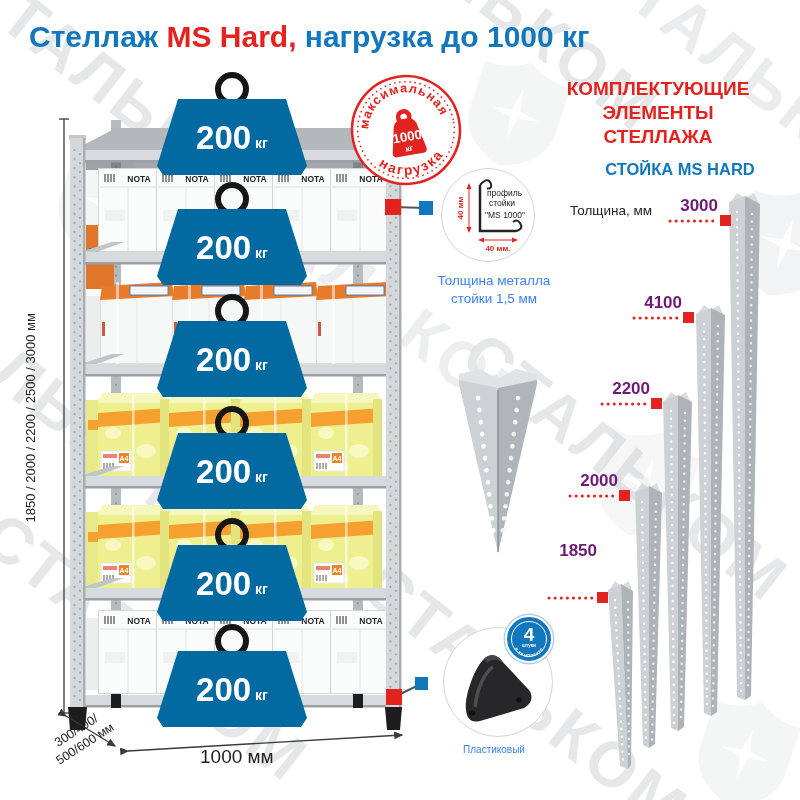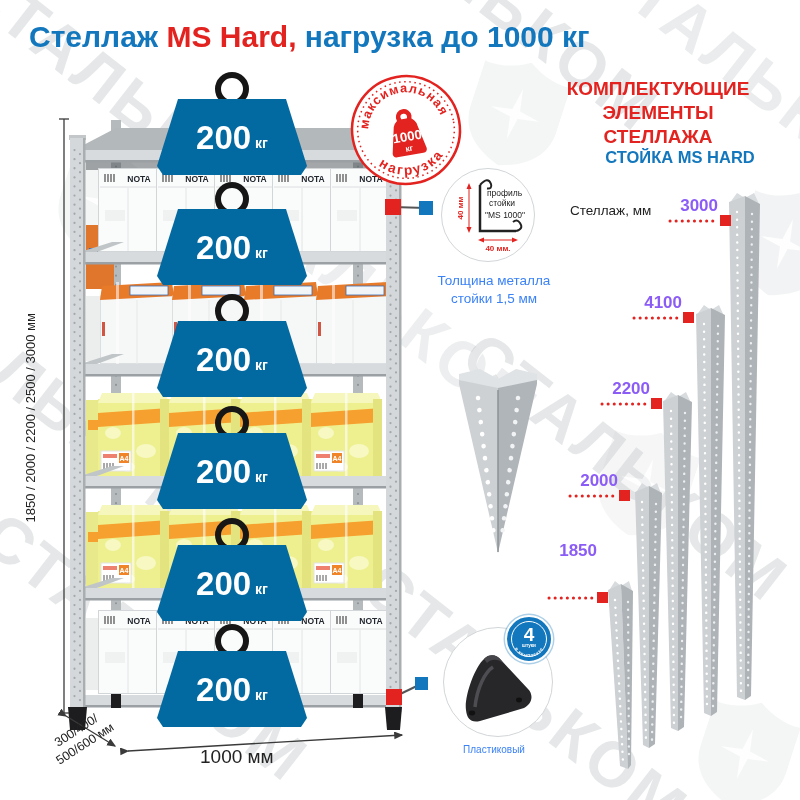--- a/index.html
+++ b/index.html
@@ -23,24 +23,24 @@
                 align-items:center;justify-content:center;
                 clip-path:polygon(14% 0,86% 0,100% 88%,96% 100%,4% 100%,0 88%);}
   .weight .val{font-size:33px;font-weight:bold;line-height:1;}
   .weight .unit{font-size:14px;font-weight:bold;margin:12px 0 0 4px;}
   
   .detail-circle{position:absolute;background:#fff;border:1.5px solid #d2d6d8;
                  border-radius:50%;z-index:5;}
   
   #comp-header{left:550px;top:77px;width:216px;text-align:center;color:#e2231f;
                font-size:19px;font-weight:bold;line-height:1.25;z-index:5;}
-  #post-title{left:594px;top:148px;width:172px;text-align:center;color:#1377bd;
+  #post-title{left:594px;top:160px;width:172px;text-align:center;color:#1377bd;
               font-size:16.5px;font-weight:bold;z-index:5;}
   #axis-label{left:570px;top:203px;font-size:13.5px;color:#222;z-index:5;}
-  .h-label{position:absolute;width:52px;text-align:right;color:#8b5cf6;
+  .h-label{position:absolute;width:52px;text-align:right;color:#701a75;
            font-size:17px;font-weight:bold;z-index:6;}
   
   #height-opts{left:10px;top:120px;height:596px;width:40px;display:flex;align-items:center;
                justify-content:center;z-index:5;}
   #height-opts span{writing-mode:vertical-rl;transform:rotate(180deg);
                     font-size:13px;color:#222;white-space:nowrap;}
   #depth-opts{left:26px;top:722px;width:110px;text-align:center;font-size:12.5px;
               color:#222;transform:rotate(-33deg);line-height:1.25;z-index:5;}
   #width-label{left:200px;top:746px;width:110px;text-align:left;font-size:19px;
                color:#222;z-index:5;}
@@ -446,21 +446,21 @@
   </div>
   <div class="note" style="left:424px;top:743px;width:140px;font-size:10px;">
     <div>Пластиковый</div>
   </div>
 
   <div id="comp-header" class="abs">
     <div>КОМПЛЕКТУЮЩИЕ</div>
     <div>ЭЛЕМЕНТЫ СТЕЛЛАЖА</div>
   </div>
   <div id="post-title" class="abs">СТОЙКА MS HARD</div>
-  <div id="axis-label" class="abs">Стеллаж, мм</div>
+  <div id="axis-label" class="abs">Толщина, мм</div>
 
   <div class="h-label" style="left:666px;top:196px;">3000</div>
   <div class="h-label" style="left:630px;top:293px;">4100</div>
   <div class="h-label" style="left:598px;top:379px;">2200</div>
   <div class="h-label" style="left:566px;top:471px;">2000</div>
   <div class="h-label" style="left:545px;top:541px;">1850</div>
 
   <div id="height-opts" class="abs">
     <span>1850 / 2000 / 2200 / 2500 / 3000 мм</span>
   </div>

